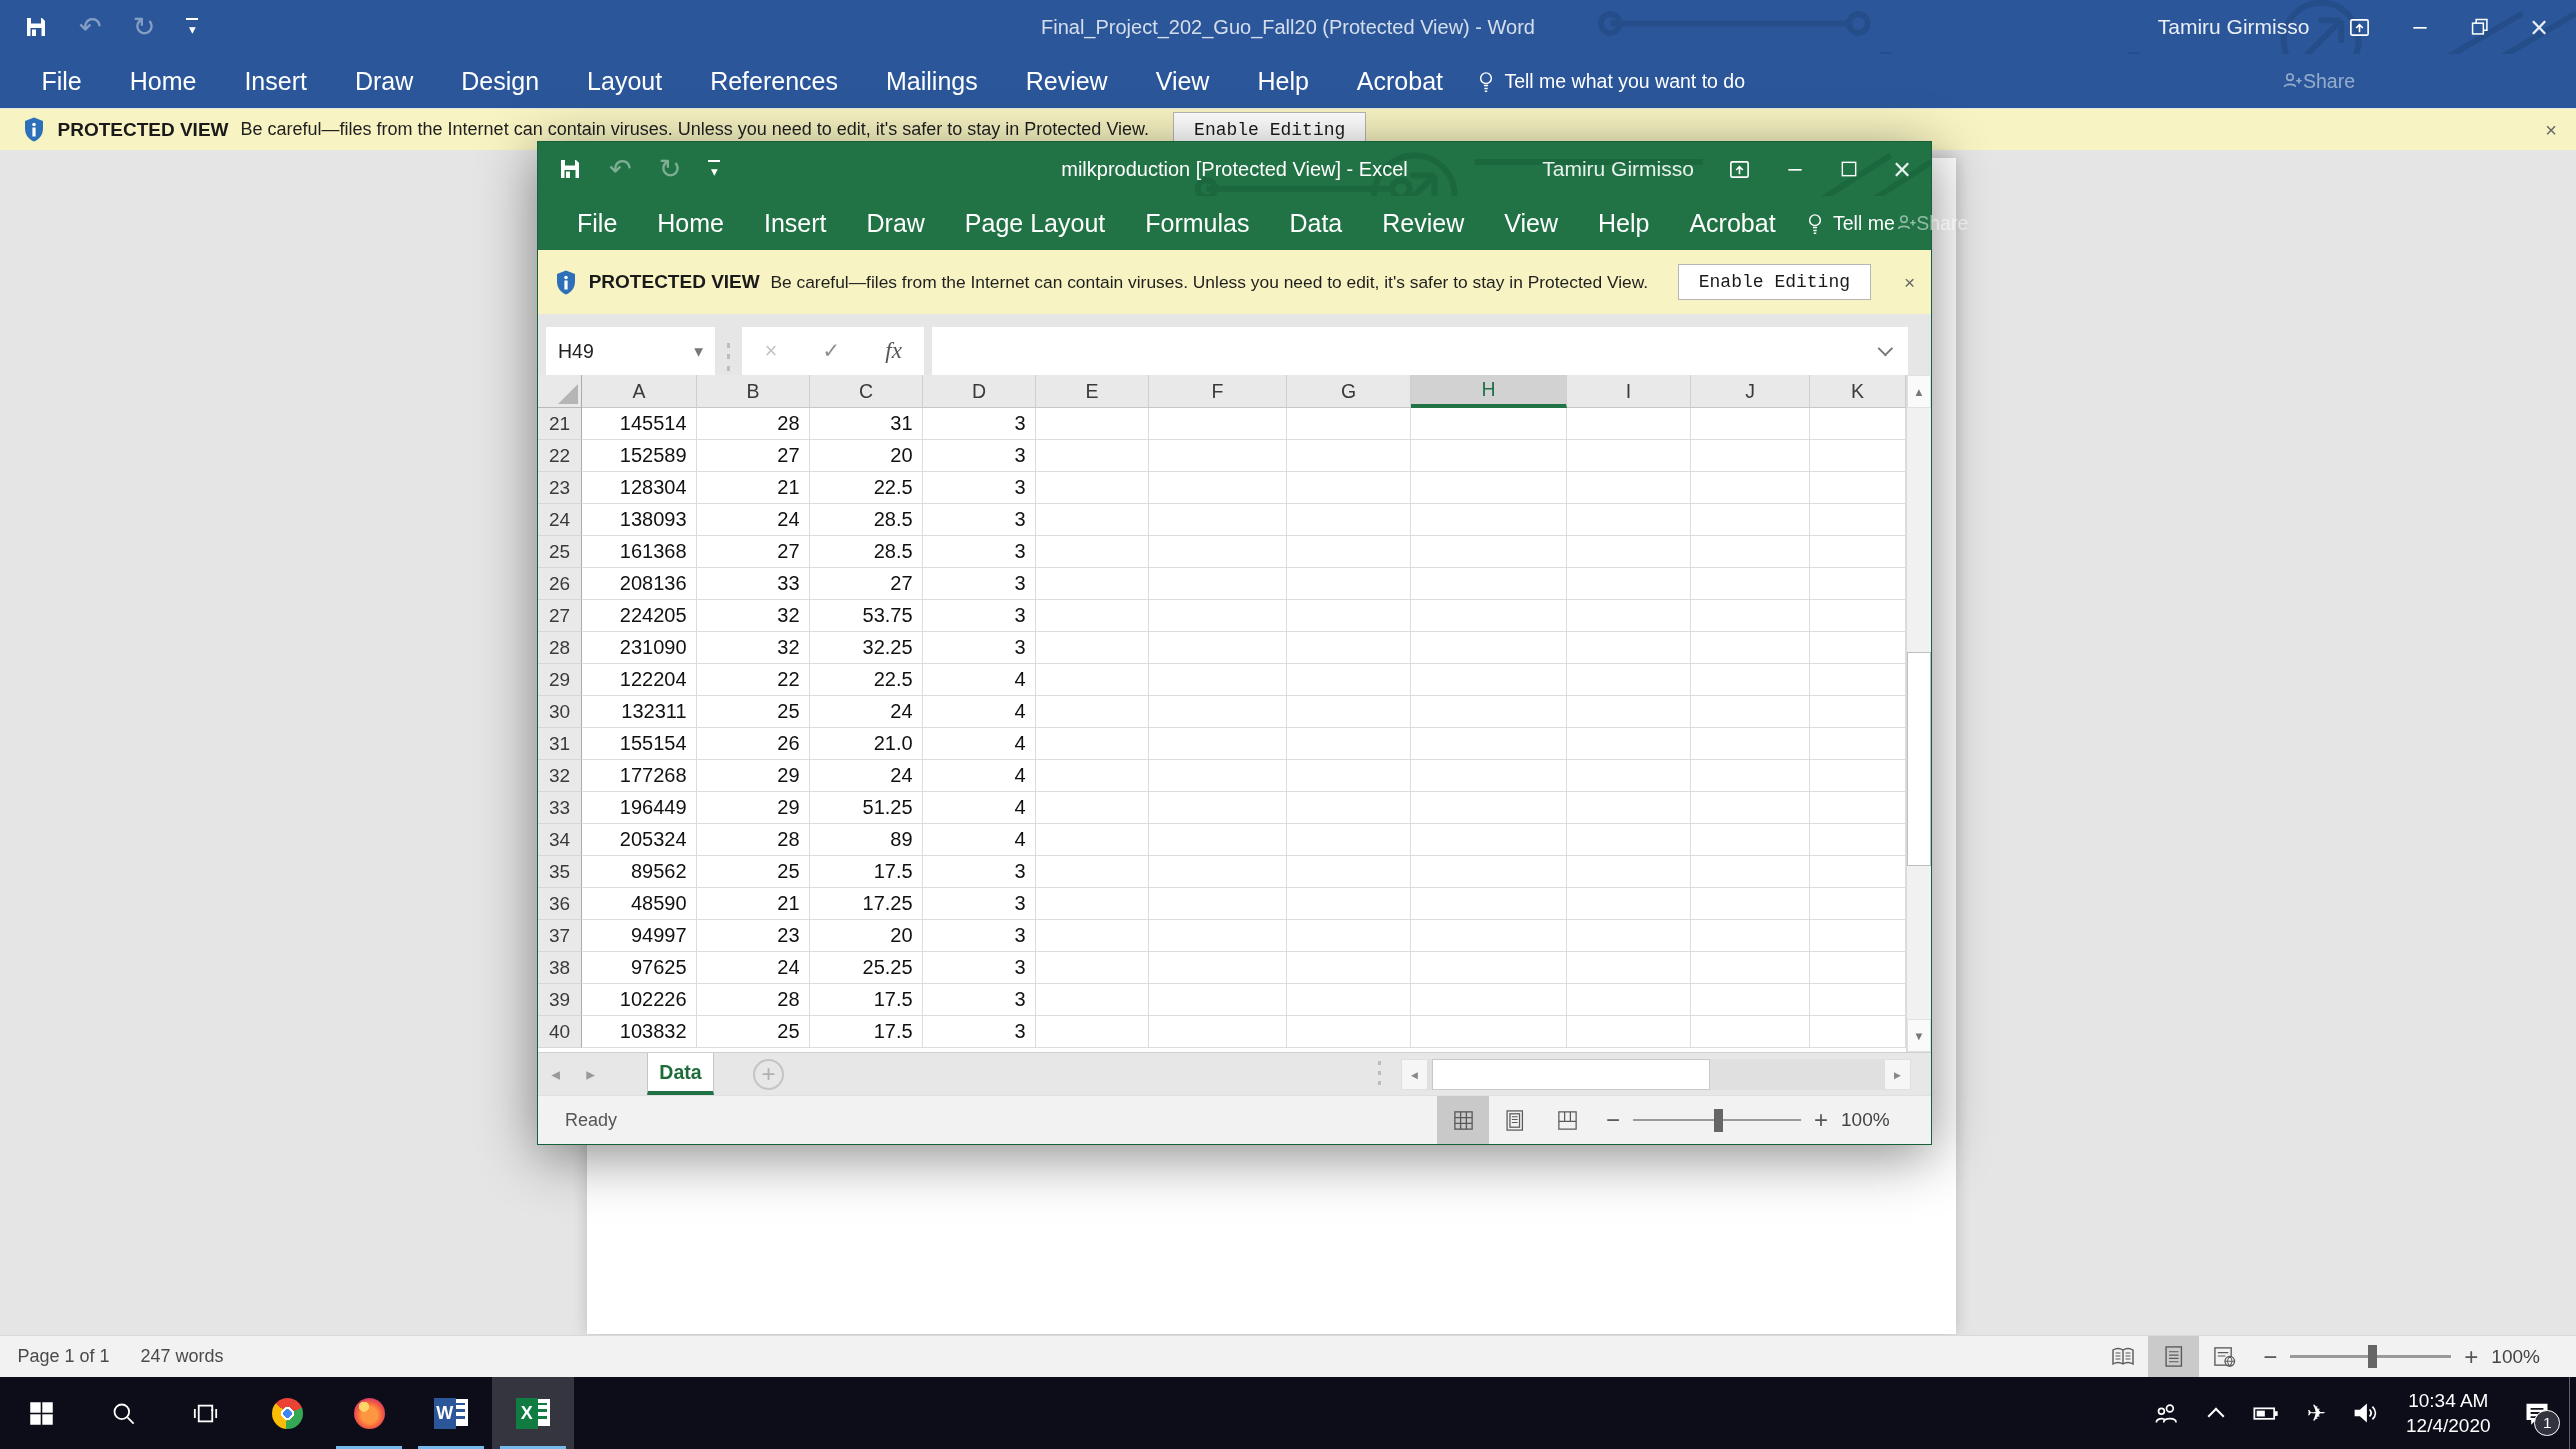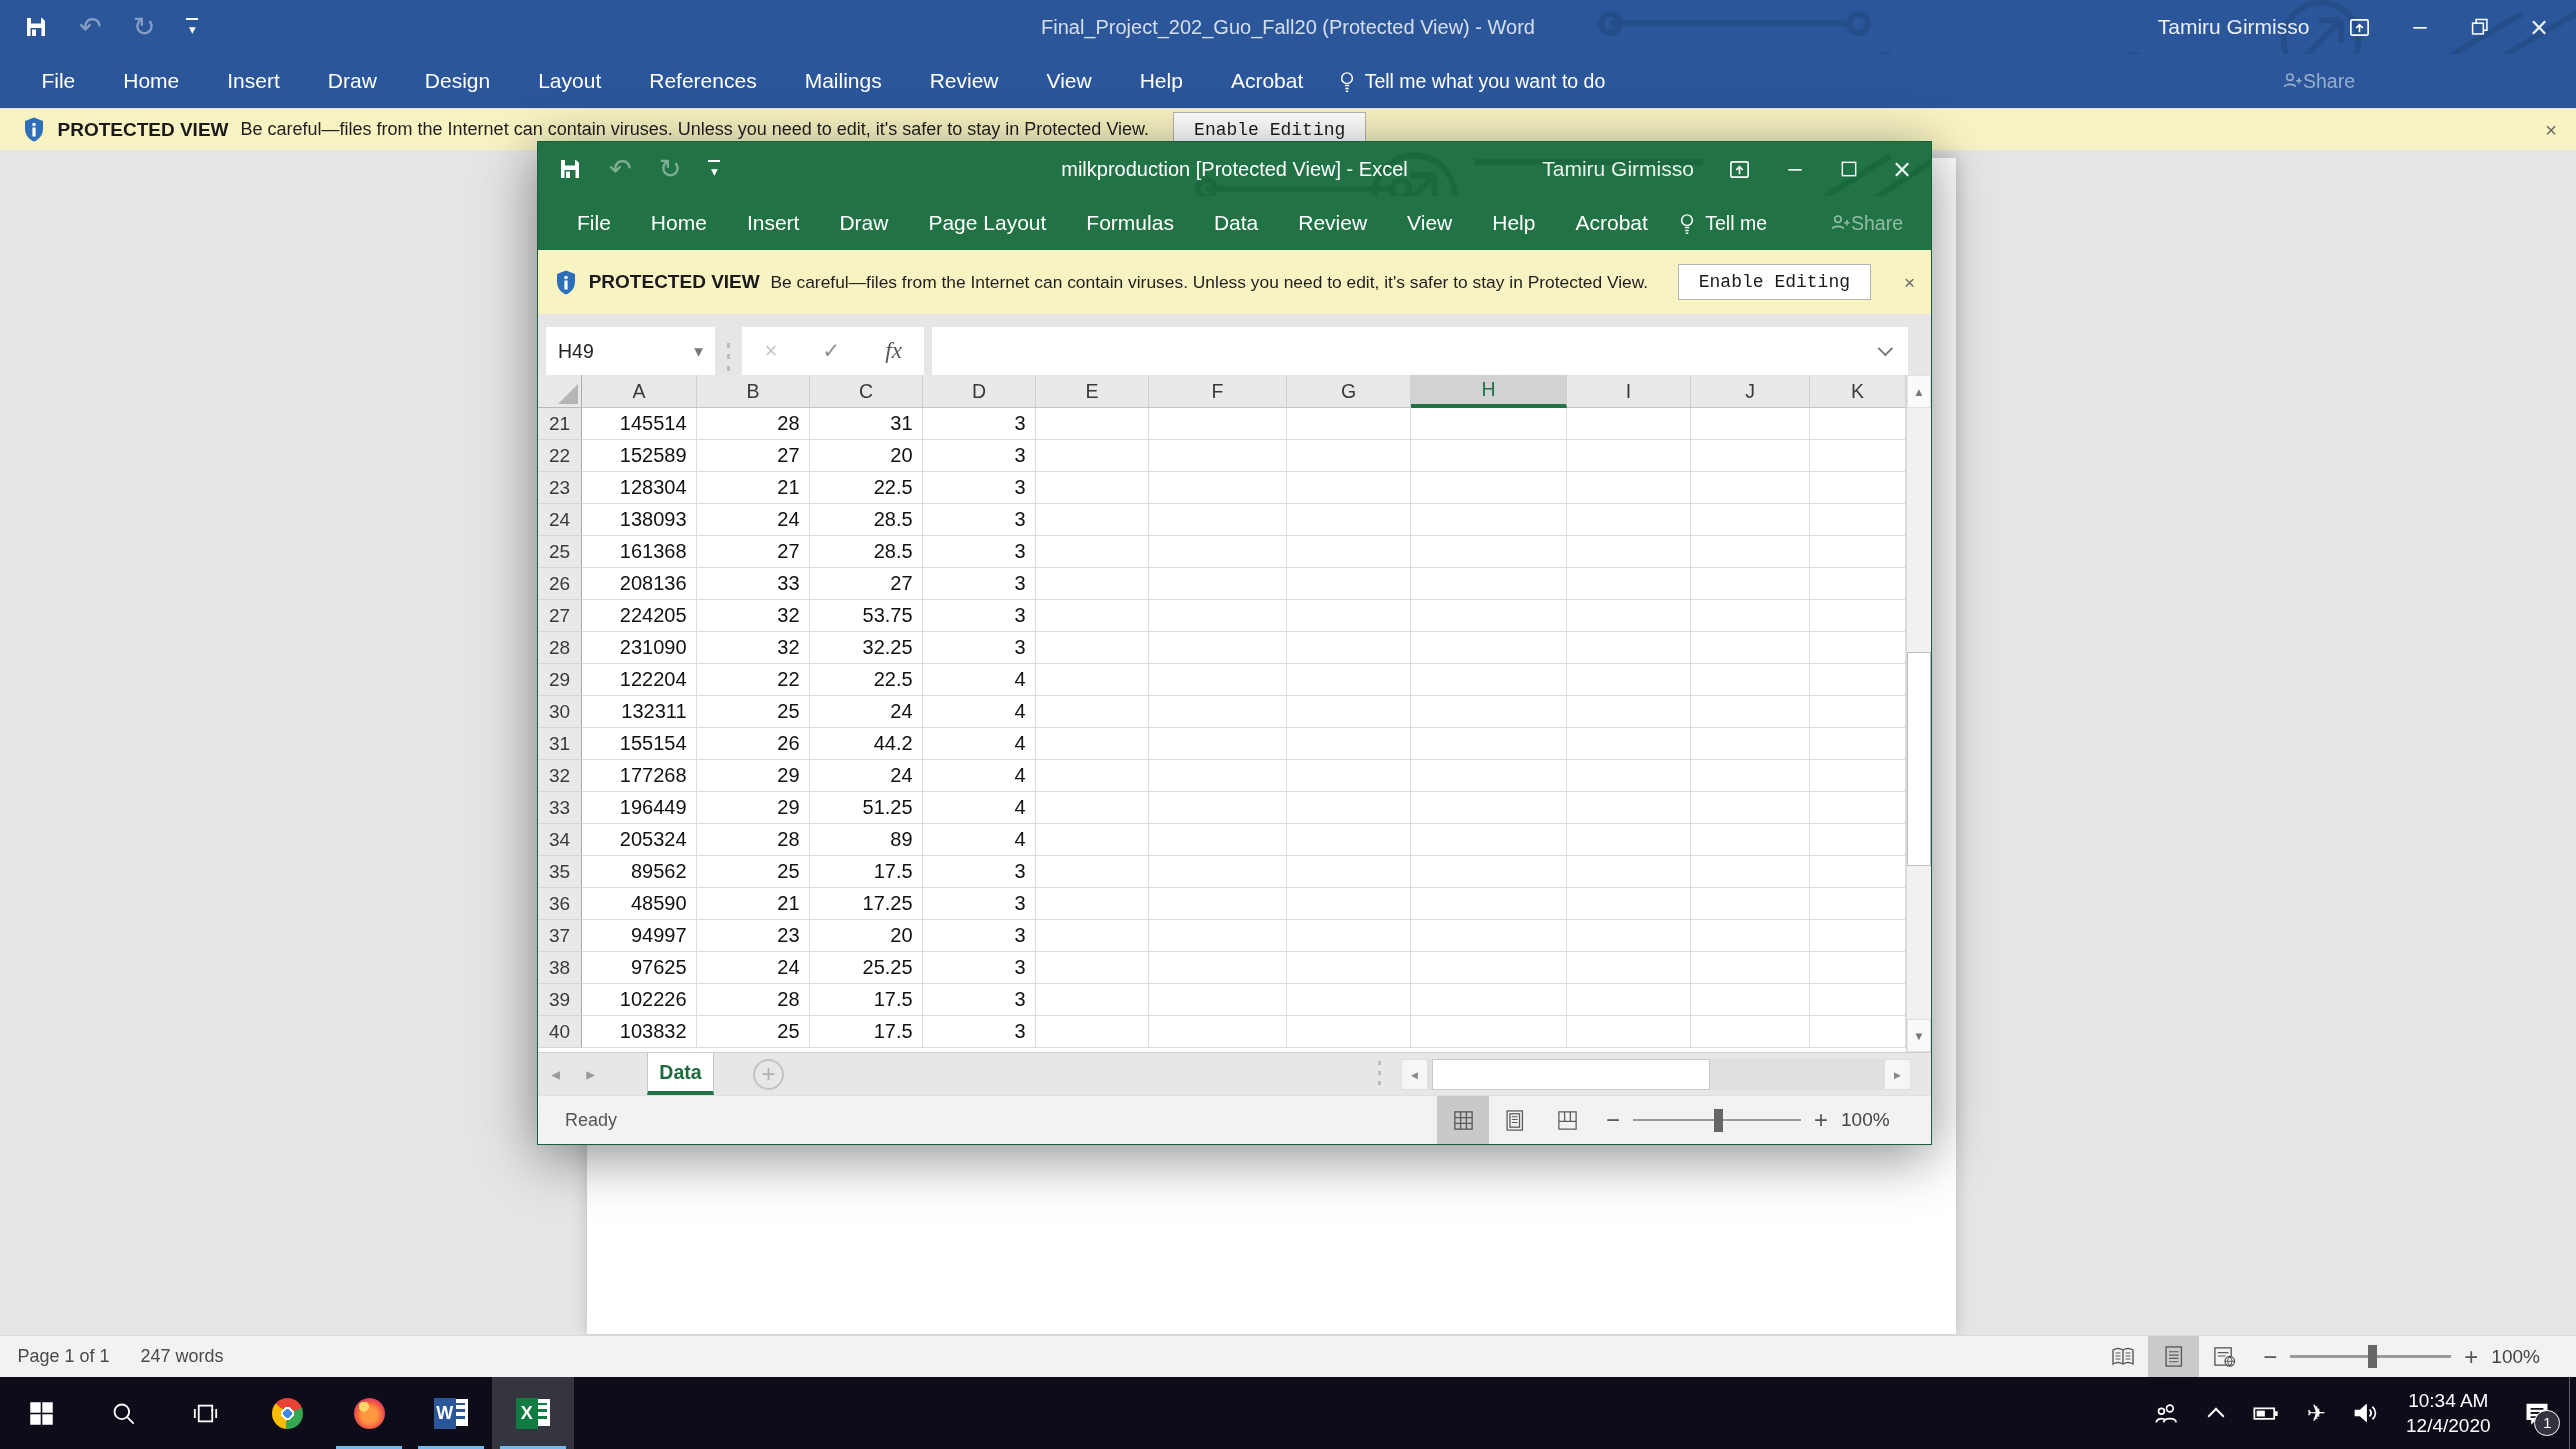--- a/index.html
+++ b/index.html
@@ -14,21 +14,21 @@
   .qat .undo,.qat .redo{font-size:27px;color:#fff;opacity:.42;line-height:1}
   .qat-more{display:flex;flex-direction:column;align-items:center;color:#fff;font-size:13.4px;line-height:1}
   .qat-more .bar{width:12px;height:2px;background:#fff;margin-bottom:2.7px}
   .t-text{position:absolute;left:0;right:0;top:0;height:54px;display:flex;align-items:center;justify-content:center;font-size:20px;color:rgba(255,255,255,.8);z-index:1}
   .t-right{position:absolute;right:0;top:0;height:54px;display:flex;align-items:center;gap:39px;padding-right:28px;z-index:2}
   .t-user{font-size:21px;color:rgba(255,255,255,.9);white-space:nowrap}
   .t-close{font-size:31px;color:rgba(255,255,255,.9);line-height:1}
   .circuit{position:absolute;right:0;top:0;height:109px;width:1006px;opacity:.16;pointer-events:none}
 
   .w-tabs{position:absolute;top:54px;left:0;right:0;height:54px;background:#2B579A;display:flex;align-items:center;padding-left:17.4px}
-  .rtab{color:#fff;font-size:21px;padding:0 24px;height:100%;display:flex;align-items:center;white-space:nowrap}
+  .rtab{color:#fff;font-size:25px;padding:0 24px;height:100%;display:flex;align-items:center;white-space:nowrap}
   .tellme{display:flex;align-items:center;gap:8px;color:#fff;font-size:19.5px;margin-left:9.4px;white-space:nowrap}
   .share{display:flex;align-items:center;color:#fff;font-size:19.5px;opacity:.5;white-space:nowrap}
   .w-tabs .share{margin-left:auto;margin-right:221px}
 
   .pvbar{background:#F7F3C2;display:flex;align-items:center}
   .w-pv{position:absolute;top:109px;left:0;right:0;height:41px;padding-left:21.5px;gap:12px}
   .pv-label{font-weight:bold;font-size:19px;color:#1a1a1a;white-space:nowrap}
   .pv-msg{font-size:18px;color:#1f1f1f}
   .pv-btn{background:#fff;border:1.3px solid #B5B5B5;font-size:18px;color:#1a1a1a;padding:6.7px 20px;white-space:nowrap;font-family:Liberation Mono, monospace}
   .pv-close{font-size:20px;color:#666;line-height:1}
@@ -535,21 +535,21 @@
             <div class="cell"></div>
             <div class="cell"></div>
             <div class="cell"></div>
             <div class="cell"></div>
           </div>
 
           <div class="x-row grid-cols">
             <div class="rn">31</div>
             <div class="cell">155154</div>
             <div class="cell">26</div>
-            <div class="cell">44.2</div>
+            <div class="cell">21.0</div>
             <div class="cell">4</div>
             <div class="cell"></div>
             <div class="cell"></div>
             <div class="cell"></div>
             <div class="cell"></div>
             <div class="cell"></div>
             <div class="cell"></div>
             <div class="cell"></div>
           </div>
 

